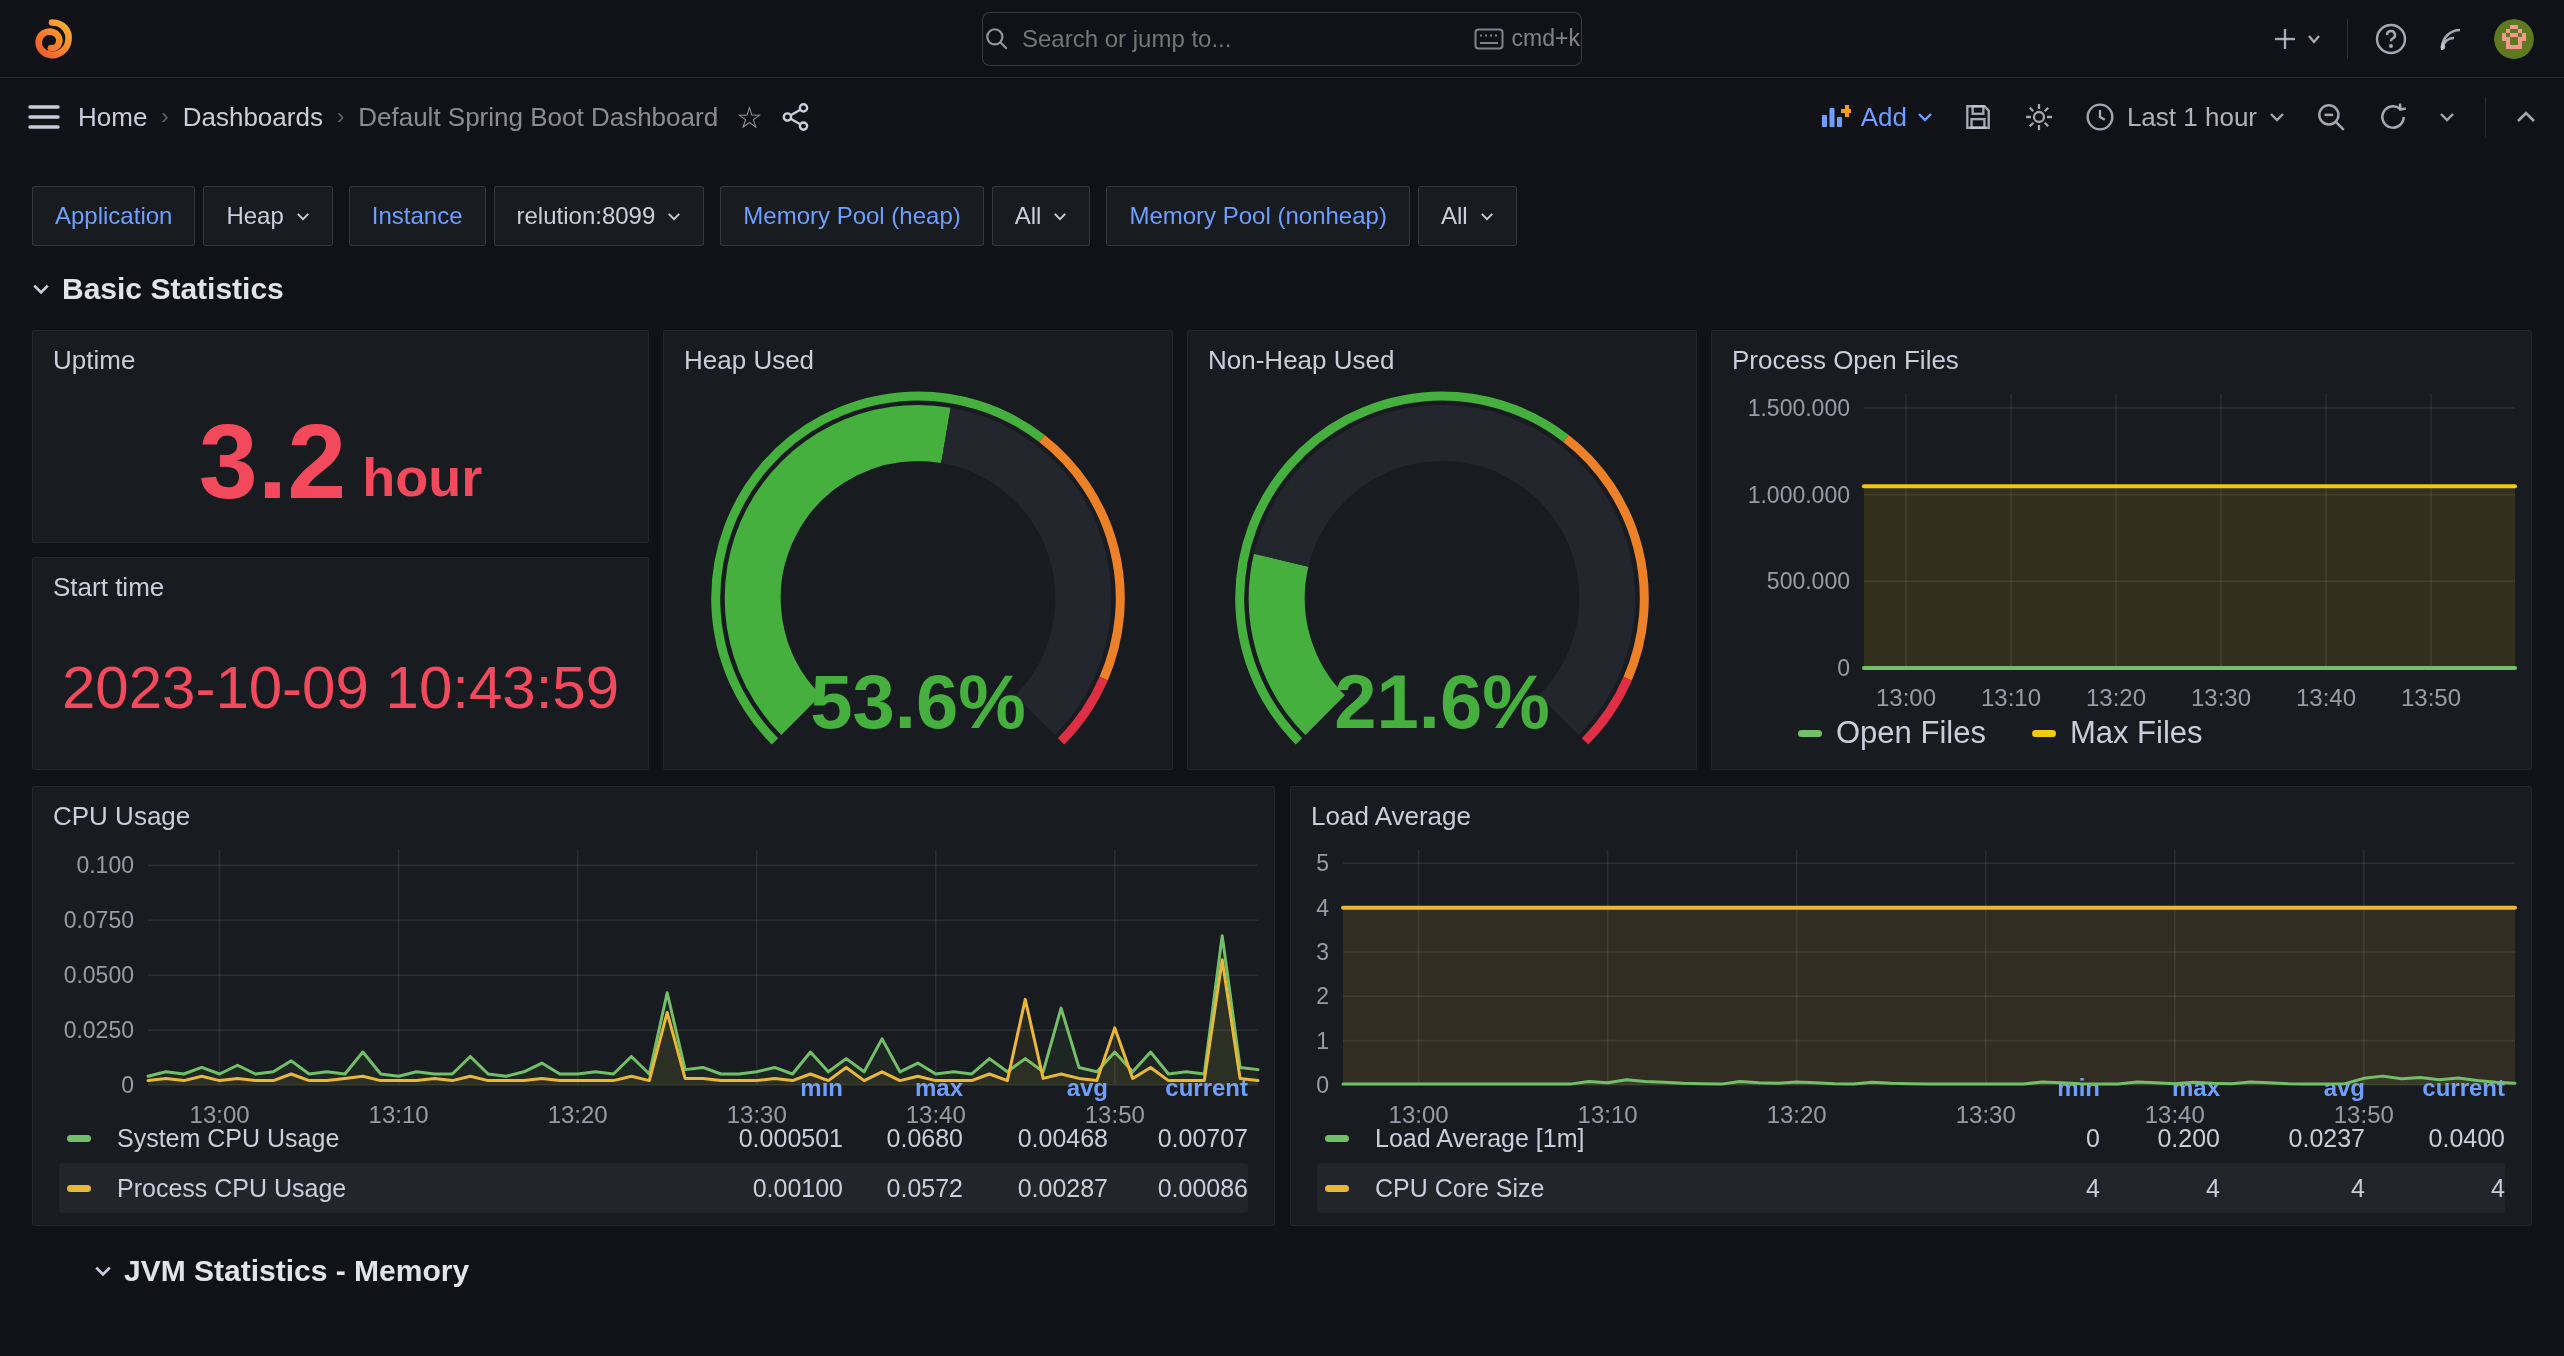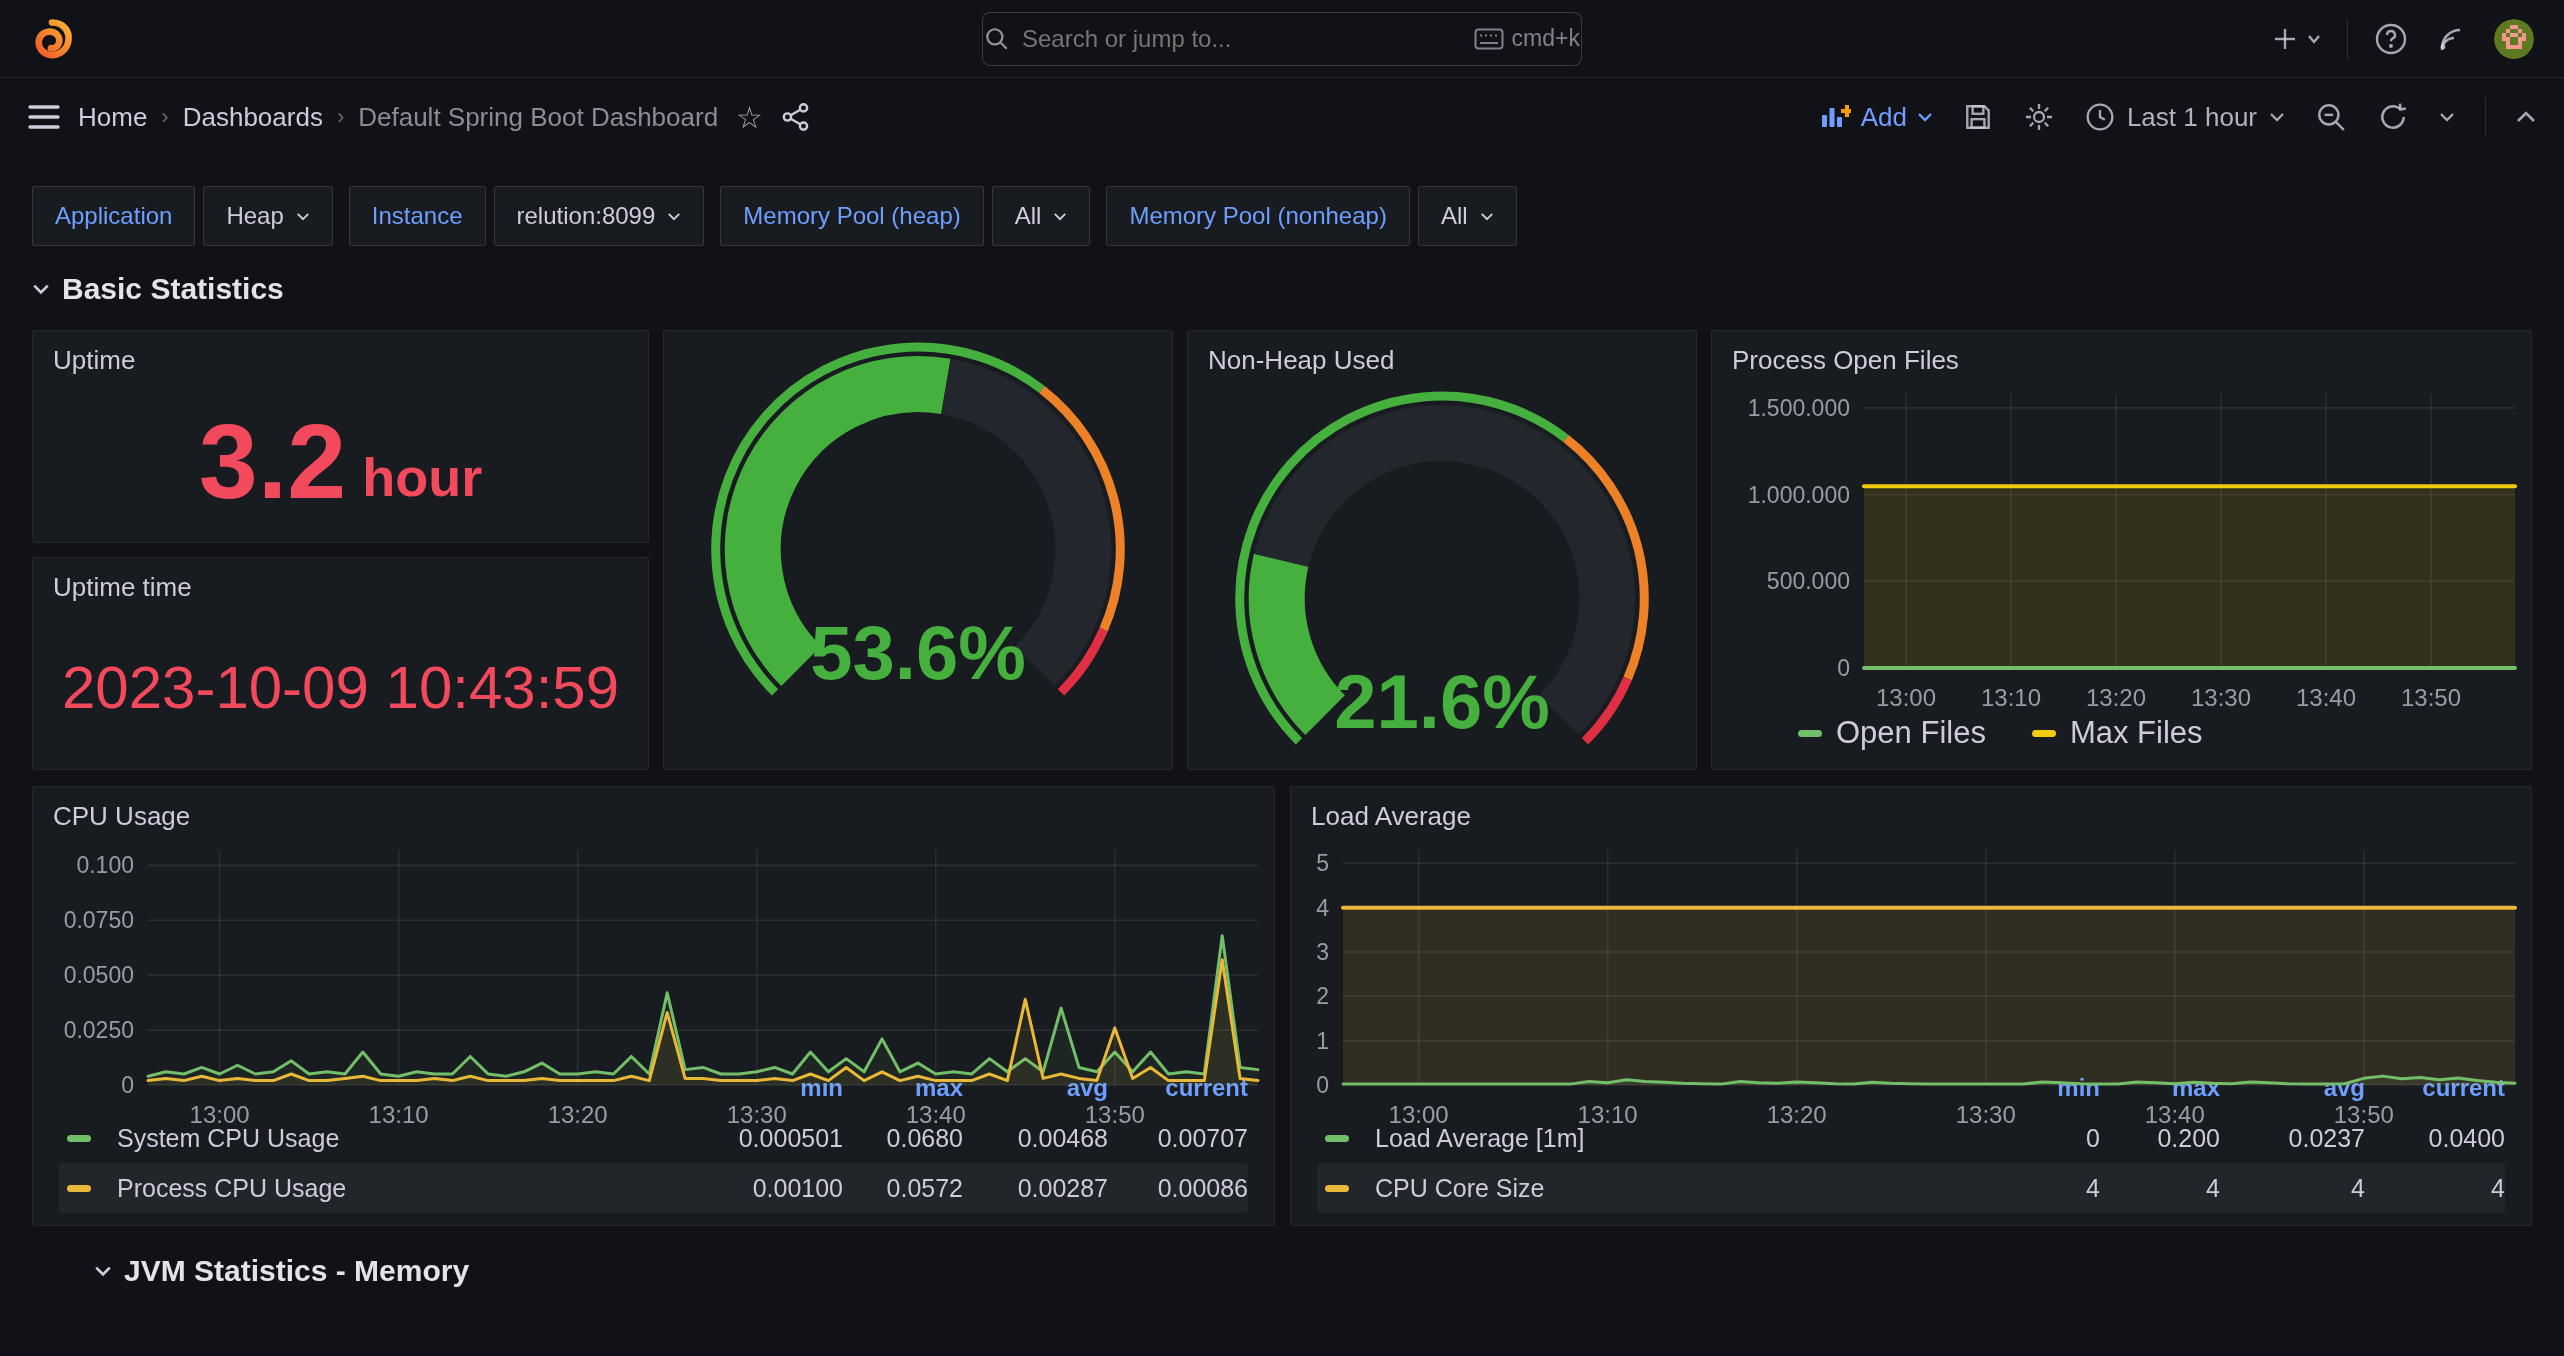--- a/index.html
+++ b/index.html
@@ -309,28 +309,29 @@
   <div class="row1">
     <div class="col-stack">
       <div class="panel">
         <div class="panel-title">Uptime</div>
         <div class="stat-body">
           <span class="stat-big">3.2</span>
           <span class="stat-unit">hour</span>
         </div>
       </div>
       <div class="panel">
-        <div class="panel-title">Uptime time</div>
+        <div class="panel-title">Start time</div>
         <div class="stat-body">
           <span class="stat-mid">2023-10-09 10:43:59</span>
         </div>
       </div>
     </div>
 
     <div class="panel">
+      <div class="panel-title">Heap Used</div>
       <div class="gauge-body">
           <svg width="508" height="389" class="chart-svg">
             <path d="M110.96644030158512,361.3135596984148 A202.28,202.28 0 0 1 377.9788388129241,58.4474440966454" fill="none" stroke="#45B03E" stroke-width="9"></path>
             <path d="M377.9788388129241,58.4474440966454 A202.28,202.28 0 0 1 439.6434056833557,298.61507531760344" fill="none" stroke="#ED8128" stroke-width="9"></path>
             <path d="M439.6434056833557,298.61507531760344 A202.28,202.28 0 0 1 397.0335596984148,361.3135596984148" fill="none" stroke="#E02F44" stroke-width="9"></path>
             <path d="M137.1293912054874,335.15060879451255 A165.28,165.28 0 0 1 281.90479174212066,55.37266131377359" fill="none" stroke="#45B03E" stroke-width="56"></path>
             <path d="M281.90479174212066,55.37266131377359 A165.28,165.28 0 0 1 370.8706087945126,335.15060879451255" fill="none" stroke="#23262D" stroke-width="56"></path>
             <text x="254" y="347.7392" fill="#45B03E" font-size="76" font-weight="bold" text-anchor="middle">53.6%</text>
           </svg>
         </div>

